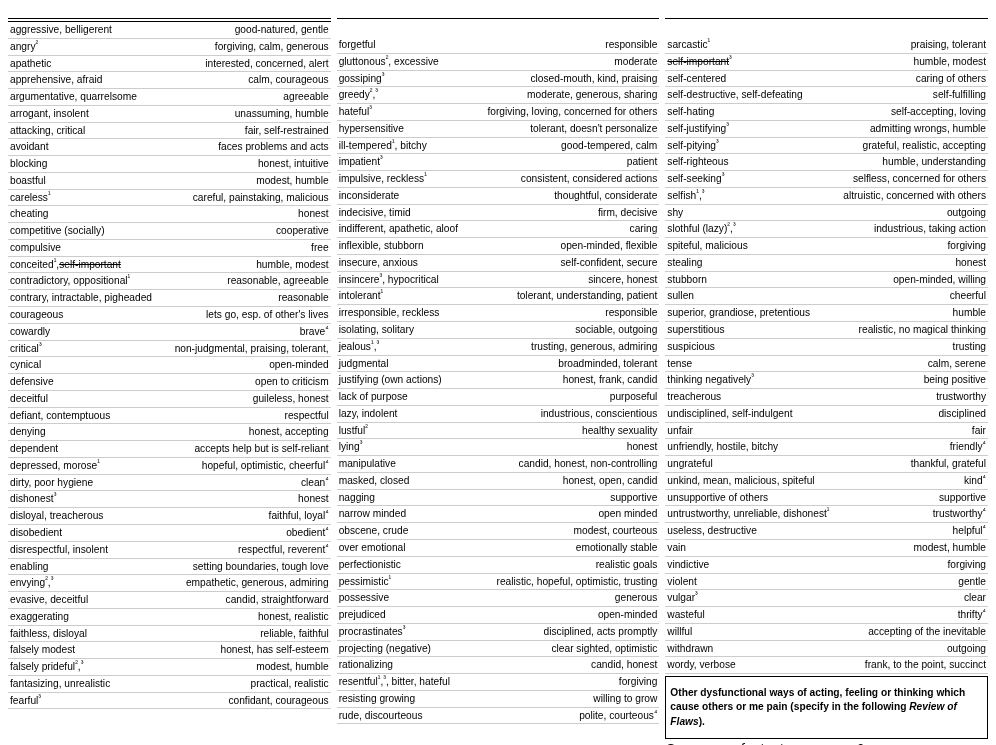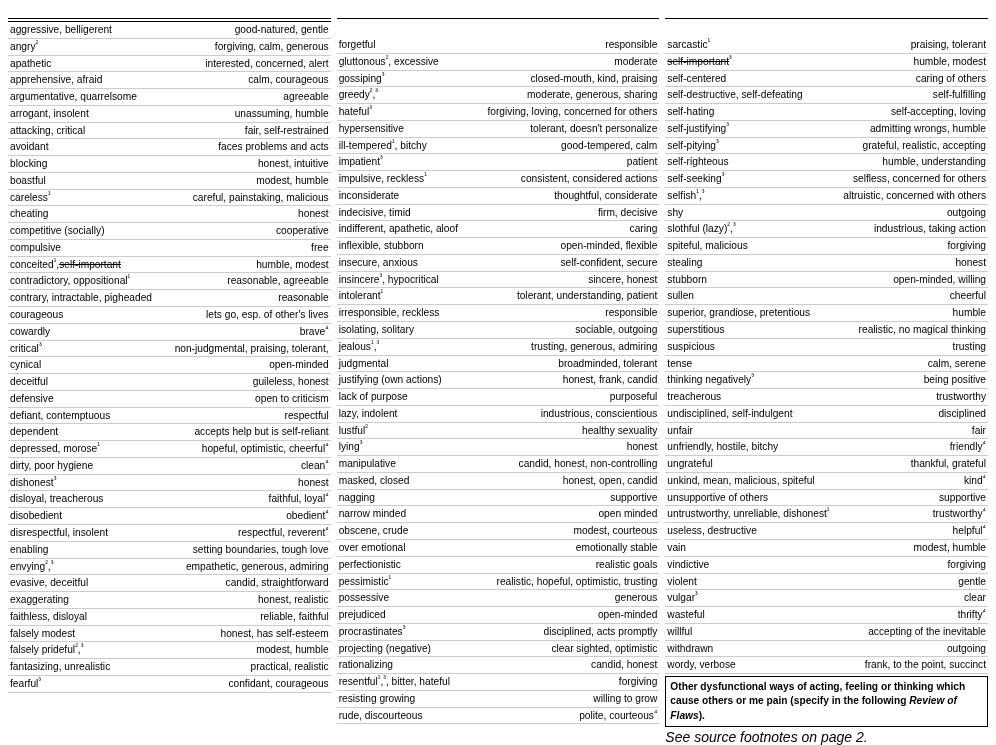--- a/index.html
+++ b/index.html
@@ -53,21 +53,21 @@
       max-width: 55%;
       text-align: right;
     }
     sup {
       font-size: 8px;
       vertical-align: super;
       line-height: 0;
     }
     .note-box {
       border: 1px solid #000;
-      padding: 3px 4px;
+      padding: 9px 4px;
       margin-top: 2px;
       font-size: 10.2px;
       line-height: 1.4;
     }
     .note-box .bold-text {
       font-weight: bold;
     }
     .footnote {
       font-size: 14px;
       margin-top: 2px;
@@ -165,30 +165,34 @@
         </div>
         <div class="row">
           <span class="left">critical<sup>³</sup></span>
           <span class="right">non-judgmental, praising, tolerant,</span>
         </div>
         <div class="row">
           <span class="left">cynical</span>
           <span class="right">open-minded</span>
         </div>
         <div class="row">
+          <span class="left">defensive</span>
+          <span class="right">open to criticism</span>
+        </div>
+        <div class="row">
           <span class="left">deceitful</span>
           <span class="right">guileless, honest</span>
         </div>
         <div class="row">
-          <span class="left">defensive</span>
-          <span class="right">open to criticism</span>
-        </div>
-        <div class="row">
           <span class="left">defiant, contemptuous</span>
           <span class="right">respectful</span>
+        </div>
+        <div class="row">
+          <span class="left">denying</span>
+          <span class="right">honest, accepting</span>
         </div>
         <div class="row">
           <span class="left">dependent</span>
           <span class="right">accepts help but is self-reliant</span>
         </div>
         <div class="row">
           <span class="left">depressed, morose<sup>¹</sup></span>
           <span class="right">hopeful, optimistic, cheerful<sup>⁴</sup></span>
         </div>
         <div class="row">

